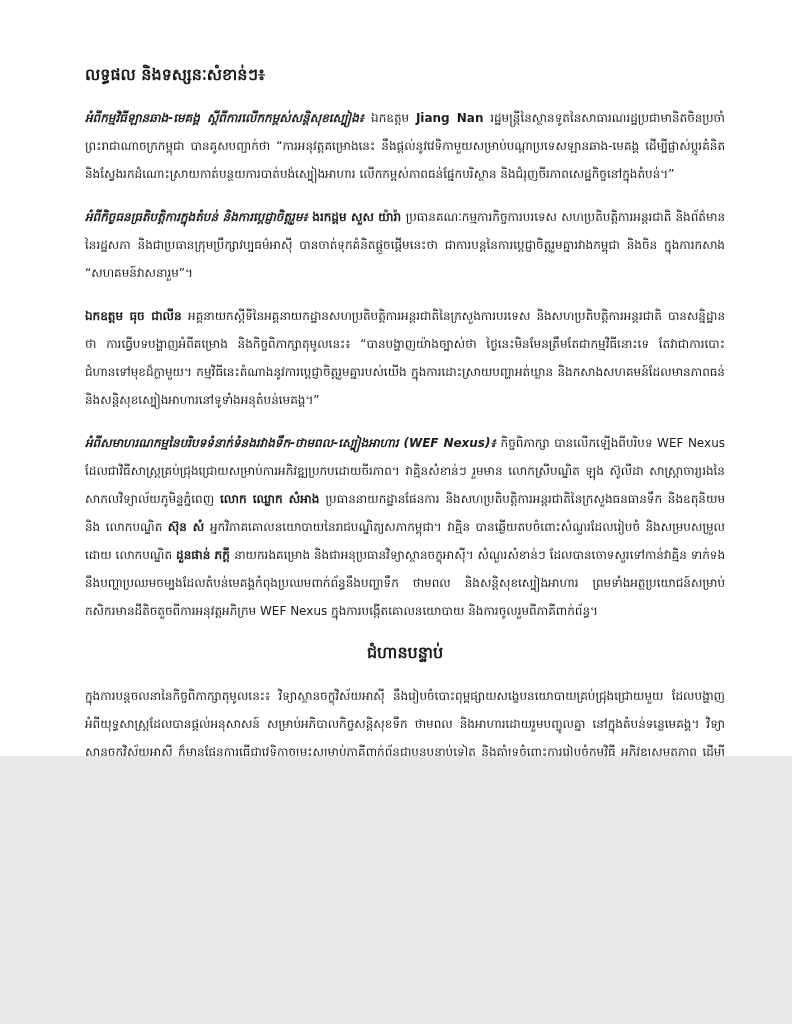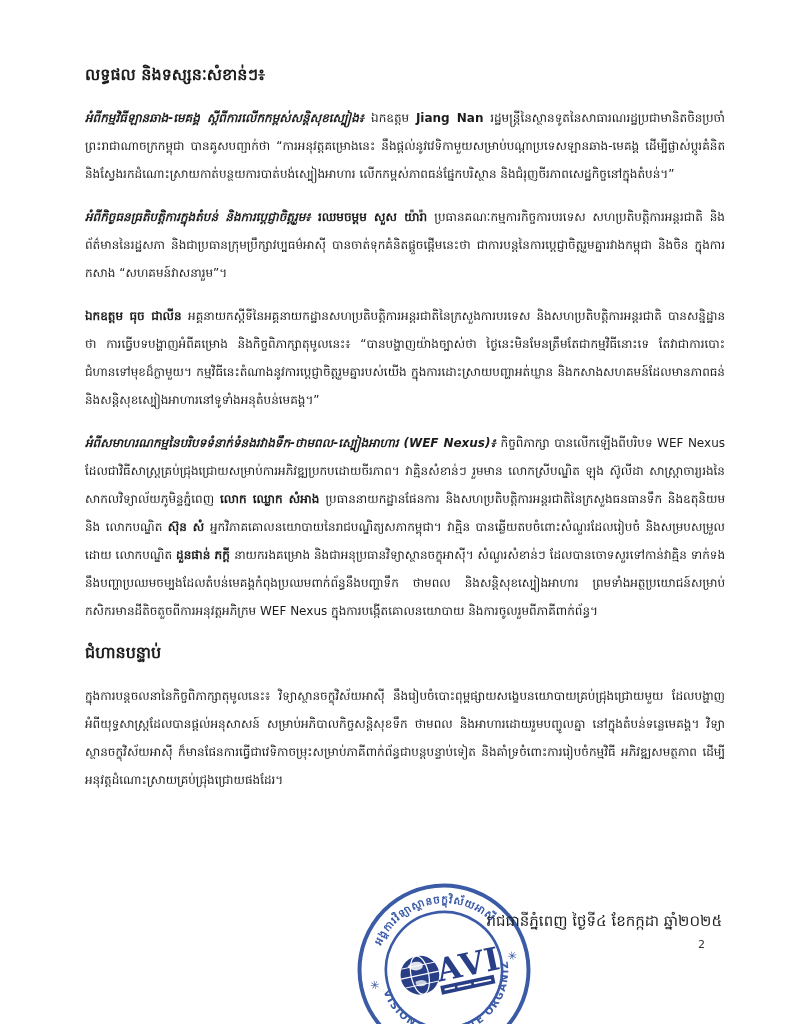--- a/index.html
+++ b/index.html
@@ -1,35 +1,35 @@
 <!DOCTYPE html>
 <html><head>
 <meta charset="utf-8">
 <style>
   html,body{margin:0;padding:0;background:#e8e8e8;}
   .page{
     position:relative;
-    width:792px;height:1024px;
+    width:792px;height:756px;
     margin:0 auto;
     background:#ffffff;
     overflow:hidden;
     font-family:"DejaVu Sans",sans-serif;
     color:#1c1c1c;
   }
   .content{
     position:absolute;
     left:85px;top:62px;width:640px;
   }
   .doc-heading{
     font-size:16px;
     font-weight:bold;
     margin:0 0 16px 0;
     line-height:26px;
   }
-  .doc-heading.next-steps{margin-top:4px;}
+  .doc-heading.next-steps{margin-top:4px;text-align:center;}
   .body-para{
     font-size:12px;
     line-height:28px;
     text-align:justify;
     margin:0 0 15px 0;
   }
   .body-para span.b{font-weight:bold;}
   .body-para span.bi{font-weight:bold;font-style:italic;}
   .dateline{
     position:absolute;
@@ -69,21 +69,21 @@
 <body>
 
 <div class="page">
 
   <div class="content">
 
     <h2 class="doc-heading">លទ្ធផល និងទស្សនៈសំខាន់ៗ៖</h2>
 
     <p class="body-para"><span class="bi">អំពីកម្មវិធីឡានឆាង-មេគង្គ ស្តីពីការលើកកម្ពស់សន្តិសុខស្បៀង៖ </span><span>ឯកឧត្តម </span><span class="b">Jiang Nan</span><span> រដ្ឋមន្ត្រីនៃស្ថានទូតនៃសាធារណរដ្ឋប្រជាមានិតចិនប្រចាំព្រះរាជាណាចក្រកម្ពុជា បានគូសបញ្ជាក់ថា “ការអនុវត្តគម្រោងនេះ នឹងផ្តល់នូវវេទិកាមួយសម្រាប់បណ្តាប្រទេសឡានឆាង-មេគង្គ ដើម្បីផ្លាស់ប្តូរគំនិត និងស្វែងរកដំណោះស្រាយកាត់បន្ថយការបាត់បង់ស្បៀងអាហារ លើកកម្ពស់ភាពធន់ផ្នែកបរិស្ថាន និងជំរុញចីរភាពសេដ្ឋកិច្ចនៅក្នុងតំបន់។”</span></p>
 
-    <p class="body-para"><span class="bi">អំពីកិច្ងធនធ្រតិបត្តិការក្នុងតំបន់ និងការប្តេជ្ញាចិត្តរួម៖ </span><span class="b">រឈមចម្តម សួស យ៉ារ៉ា </span><span>ប្រធានគណៈកម្មការកិច្ចការបរទេស សហប្រតិបត្តិការអន្តរជាតិ និងព័ត៌មាននៃរដ្ឋសភា និងជាប្រធានក្រុមប្រឹក្សាវប្បធម៌អាស៊ី បានចាត់ទុកគំនិតផ្តួចផ្តើមនេះថា ជាការបន្តនៃការប្តេជ្ញាចិត្តរួមគ្នារវាងកម្ពុជា និងចិន ក្នុងការកសាង “សហគមន៍វាសនារួម”។</span></p>
+    <p class="body-para"><span class="bi">អំពីកិច្ងធនធ្រតិបត្តិការក្នុងតំបន់ និងការប្តេជ្ញាចិត្តរួម៖ </span><span class="b">ងរកដ្តម សួស យ៉ារ៉ា </span><span>ប្រធានគណៈកម្មការកិច្ចការបរទេស សហប្រតិបត្តិការអន្តរជាតិ និងព័ត៌មាននៃរដ្ឋសភា និងជាប្រធានក្រុមប្រឹក្សាវប្បធម៌អាស៊ី បានចាត់ទុកគំនិតផ្តួចផ្តើមនេះថា ជាការបន្តនៃការប្តេជ្ញាចិត្តរួមគ្នារវាងកម្ពុជា និងចិន ក្នុងការកសាង “សហគមន៍វាសនារួម”។</span></p>
 
     <p class="body-para"><span class="b">ឯកឧត្តម ធុច ជាលីន </span><span>អគ្គនាយកស្តីទីនៃអគ្គនាយកដ្ឋានសហប្រតិបត្តិការអន្តរជាតិនៃក្រសួងការបរទេស និងសហប្រតិបត្តិការអន្តរជាតិ បានសន្និដ្ឋានថា ការធ្វើបទបង្ហាញអំពីគម្រោង និងកិច្ចពិភាក្សាតុមូលនេះ៖ “បានបង្ហាញយ៉ាងច្បាស់ថា ថ្ងៃនេះមិនមែនត្រឹមតែជាកម្មវិធីនោះទេ តែវាជាការបោះជំហានទៅមុខដ៏ក្លាមួយ។ កម្មវិធីនេះតំណាងនូវការប្តេជ្ញាចិត្តរួមគ្នារបស់យើង ក្នុងការដោះស្រាយបញ្ហាអត់ឃ្លាន និងកសាងសហគមន៍ដែលមានភាពធន់ និងសន្តិសុខស្បៀងអាហារនៅទូទាំងអនុតំបន់មេគង្គ។”</span></p>
 
     <p class="body-para"><span class="bi">អំពីសមាហរណកម្មនៃបរិបទទំនាក់ទំនងរវាងទឹក-ថាមពល-ស្បៀងអាហារ (WEF Nexus)៖ </span><span>កិច្ចពិភាក្សា បានលើកឡើងពីបរិបទ WEF Nexus ដែលជាវិធីសាស្ត្រគ្រប់ជ្រុងជ្រោយសម្រាប់ការអភិវឌ្ឍប្រកបដោយចីរភាព។ វាគ្មិនសំខាន់ៗ រួមមាន លោកស្រីបណ្ឌិត ឡុង ស៊ូលីដា សាស្ត្រាចារ្យរងនៃសាកលវិទ្យាល័យភូមិន្ទភ្នំពេញ </span><span class="b">លោក ឈ្លោក សំអាង </span><span>ប្រធាននាយកដ្ឋានផែនការ និងសហប្រតិបត្តិការអន្តរជាតិនៃក្រសួងធនធានទឹក និងឧតុនិយម និង លោកបណ្ឌិត </span><span class="b">ស៊ុន សំ </span><span>អ្នកវិភាគគោលនយោបាយនៃរាជបណ្ឌិត្យសភាកម្ពុជា។ វាគ្មិន បានឆ្លើយតបចំពោះសំណួរដែលរៀបចំ និងសម្របសម្រួលដោយ លោកបណ្ឌិត </span><span class="b">ដួនផាន់ ភក្តី </span><span>នាយករងគម្រោង និងជាអនុប្រធានវិទ្យាស្ថានចក្ខុអាស៊ី។ សំណួរសំខាន់ៗ ដែលបានចោទសួរទៅកាន់វាគ្មិន ទាក់ទងនឹងបញ្ហាប្រឈមចម្បងដែលតំបន់មេគង្គកំពុងប្រឈមពាក់ព័ន្ធនឹងបញ្ហាទឹក ថាមពល និងសន្តិសុខស្បៀងអាហារ ព្រមទាំងអត្ថប្រយោជន៍សម្រាប់កសិករមានដីតិចតួចពីការអនុវត្តអភិក្រម WEF Nexus ក្នុងការបង្កើតគោលនយោបាយ និងការចូលរួមពីភាគីពាក់ព័ន្ធ។</span></p>
 
     <h2 class="doc-heading next-steps">ជំហានបន្ទាប់</h2>
 
     <p class="body-para"><span>ក្នុងការបន្តចលនានៃកិច្ចពិភាក្សាតុមូលនេះ៖ វិទ្យាស្ថានចក្ខុវិស័យអាស៊ី នឹងរៀបចំបោះពុម្ពផ្សាយសង្ខេបនយោបាយគ្រប់ជ្រុងជ្រោយមួយ ដែលបង្ហាញអំពីយុទ្ធសាស្ត្រដែលបានផ្តល់អនុសាសន៍ សម្រាប់អភិបាលកិច្ចសន្តិសុខទឹក ថាមពល និងអាហារដោយរួមបញ្ចូលគ្នា នៅក្នុងតំបន់ទន្លេមេគង្គ។ វិទ្យាស្ថានចក្ខុវិស័យអាស៊ី ក៏មានផែនការធ្វើជាវេទិកាចម្រុះសម្រាប់ភាគីពាក់ព័ន្ធជាបន្តបន្ទាប់ទៀត និងគាំទ្រចំពោះការរៀបចំកម្មវិធី អភិវឌ្ឍសមត្ថភាព ដើម្បីអនុវត្តដំណោះស្រាយគ្រប់ជ្រុងជ្រោយផងដែរ។</span></p>
 
   </div>

